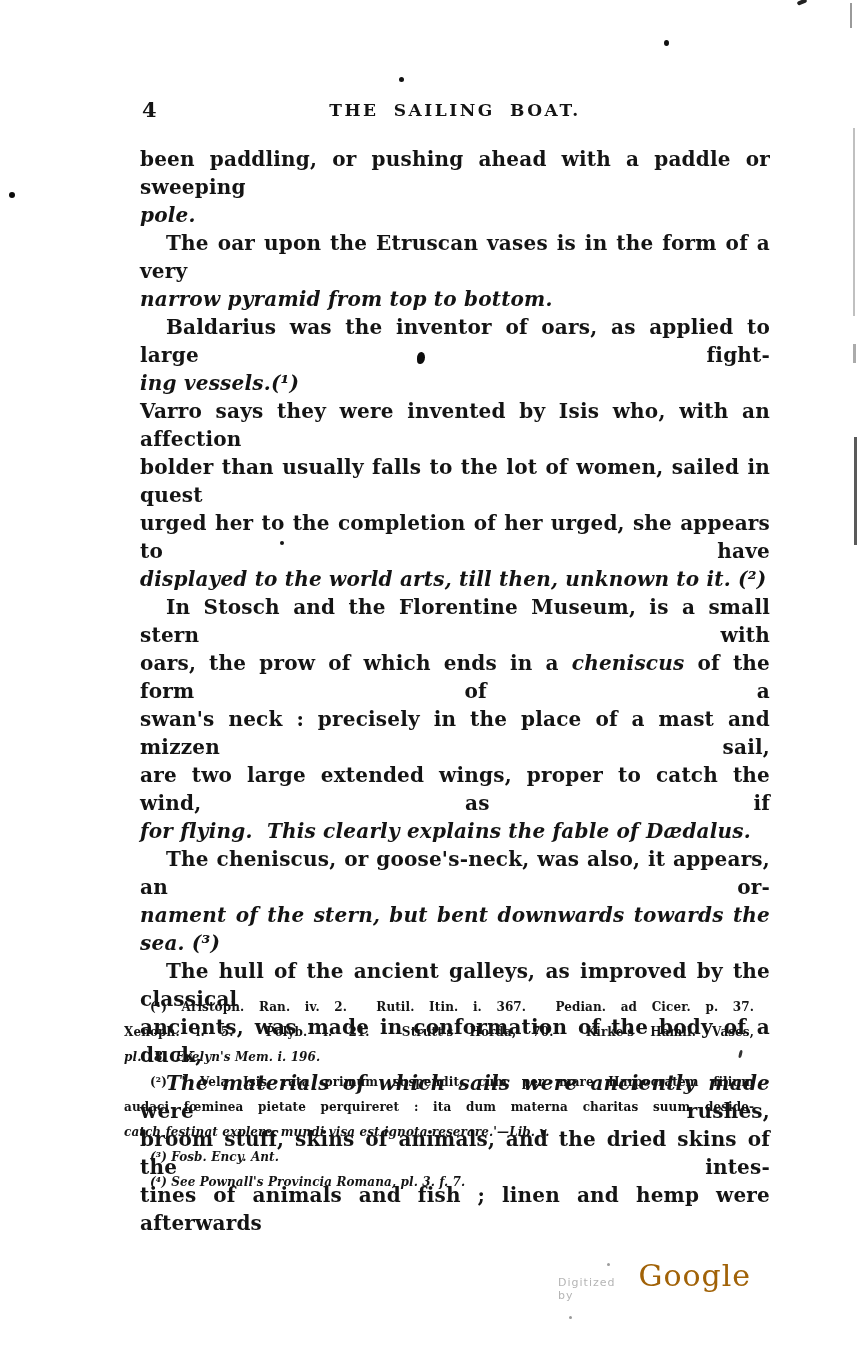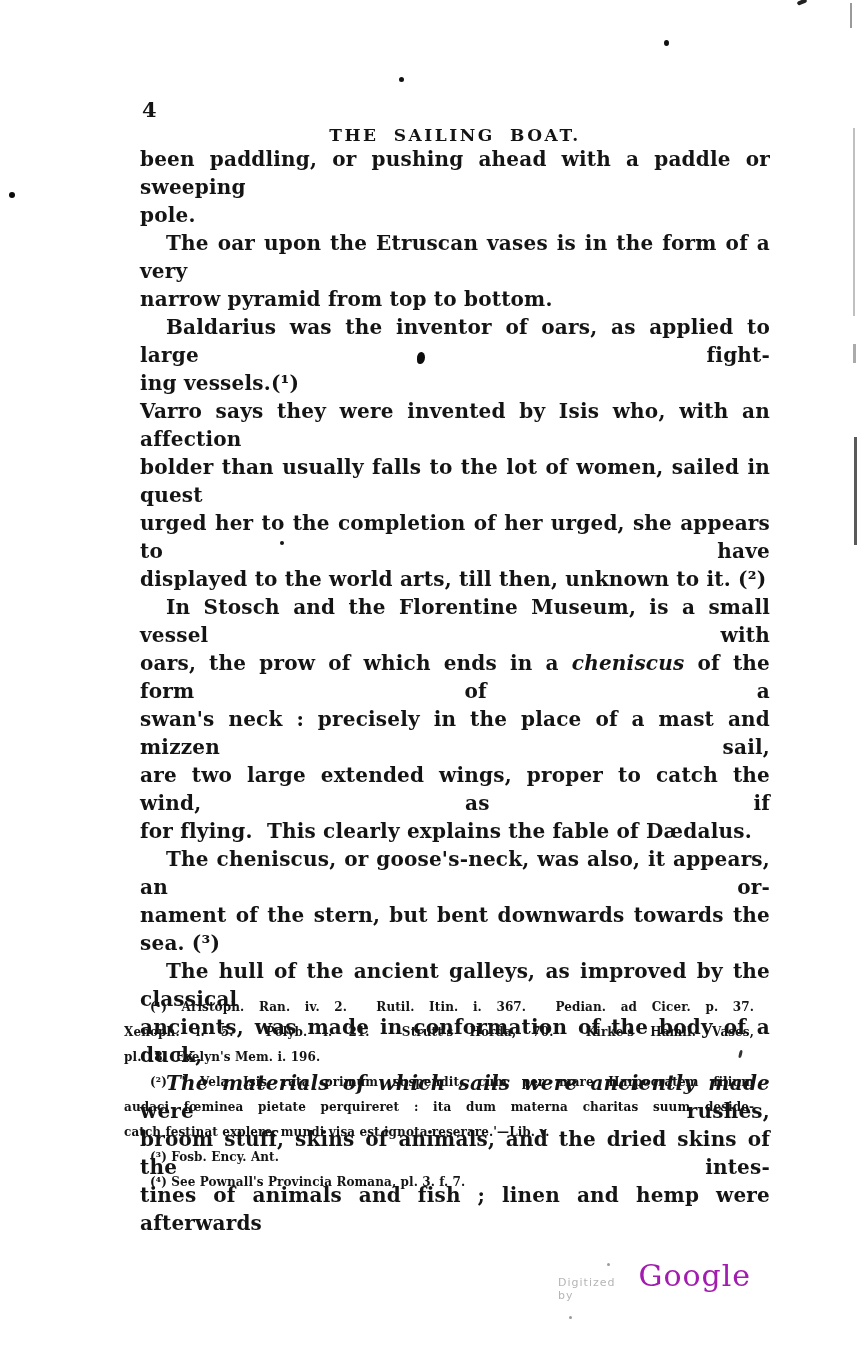--- a/index.html
+++ b/index.html
@@ -13,51 +13,50 @@
     overflow:hidden;
   }
   
   .page-header{position:absolute;top:97px;left:140px;width:630px;height:24px;}
   .page-number{position:absolute;left:2px;top:0;font-size:21px;font-weight:bold;}
   .running-head{
     display:block;text-align:center;
     font-size:17px;font-weight:bold;
     letter-spacing:2.5px;word-spacing:7px;
     padding-top:3px;
-    margin-top:25px;
   }
   
   .body-text{
     position:absolute;top:145px;left:140px;width:630px;
     font-size:20px;line-height:28px;font-weight:bold;
     letter-spacing:0.2px;
   }
   .line{text-align:justify;text-align-last:justify;}
-  .line.last{text-align-last:auto;}
+  .line.last{text-align-last:auto;font-style:italic;}
   .para .line.first.indented{text-indent:26px;}
   
   .footnotes{
     position:absolute;top:995px;left:124px;width:630px;
     font-size:12px;line-height:25px;font-weight:bold;
     letter-spacing:0.1px;
   }
   .footnotes .line.first{text-indent:32px;}
   
   .watermark{
     position:absolute;top:1258px;left:558px;width:185px;height:40px;
     display:flex;align-items:baseline;gap:23px;
     user-select:none;
   }
   .watermark .prefix{
     font-family:"DejaVu Sans","Liberation Sans",sans-serif;
     font-size:11px;color:#b5b5b5;letter-spacing:1px;
   }
   .watermark .glogo{
     font-family:"DejaVu Serif",serif;
-    font-size:30px;color:#a21caf;letter-spacing:1px;
+    font-size:30px;color:#a16207;letter-spacing:1px;
   }
   
   .artifact{position:absolute;}
   .a-dot-top-center{left:399px;top:77px;width:5px;height:5px;background:#111;border-radius:50%;}
   .a-dot-top-right{left:664px;top:40px;width:5px;height:6px;background:#111;border-radius:50%;}
   .a-corner-tick{left:797px;top:0;width:10px;height:4px;background:#222;border-radius:2px;transform:rotate(-22deg);}
   .a-edge-line-top{left:850px;top:3px;width:2px;height:25px;background:#9a9a9a;}
   .a-edge-line-1{left:853px;top:128px;width:2px;height:188px;background:#c0c0c0;}
   .a-edge-dash{left:853px;top:344px;width:3px;height:19px;background:#ababab;}
   .a-edge-line-2{left:854px;top:437px;width:3px;height:108px;background:#5a5a5a;}
@@ -105,21 +104,21 @@
         <div class="line first indented"><span>Baldarius was the inventor of oars, as applied to large fight-</span></div>
         <div class="line last"><span>ing vessels.(¹)</span></div>
       </div>
       <div class="para">
         <div class="line "><span>Varro says they were invented by Isis who, with an affection</span></div>
         <div class="line "><span>bolder than usually falls to the lot of women, sailed in quest</span></div>
         <div class="line "><span>urged her to the completion of her urged, she appears to have</span></div>
         <div class="line last"><span>displayed to the world arts, till then, unknown to it.&nbsp;(²)</span></div>
       </div>
       <div class="para">
-        <div class="line first indented"><span>In Stosch and the Florentine Museum, is a small vessel with</span></div>
+        <div class="line first indented"><span>In Stosch and the Florentine Museum, is a small stern with</span></div>
         <div class="line "><span>oars, the prow of which ends in a </span><i>cheniscus</i><span> of the form of a</span></div>
         <div class="line "><span>swan's neck : precisely in the place of a mast and mizzen sail,</span></div>
         <div class="line "><span>are two large extended wings, proper to catch the wind, as if</span></div>
         <div class="line last"><span>for flying.&nbsp; This clearly explains the fable of Dædalus.</span></div>
       </div>
       <div class="para">
         <div class="line first indented"><span>The cheniscus, or goose's-neck, was also, it appears, an or-</span></div>
         <div class="line last"><span>nament of the stern, but bent downwards towards the sea.&nbsp;(³)</span></div>
       </div>
       <div class="para">

